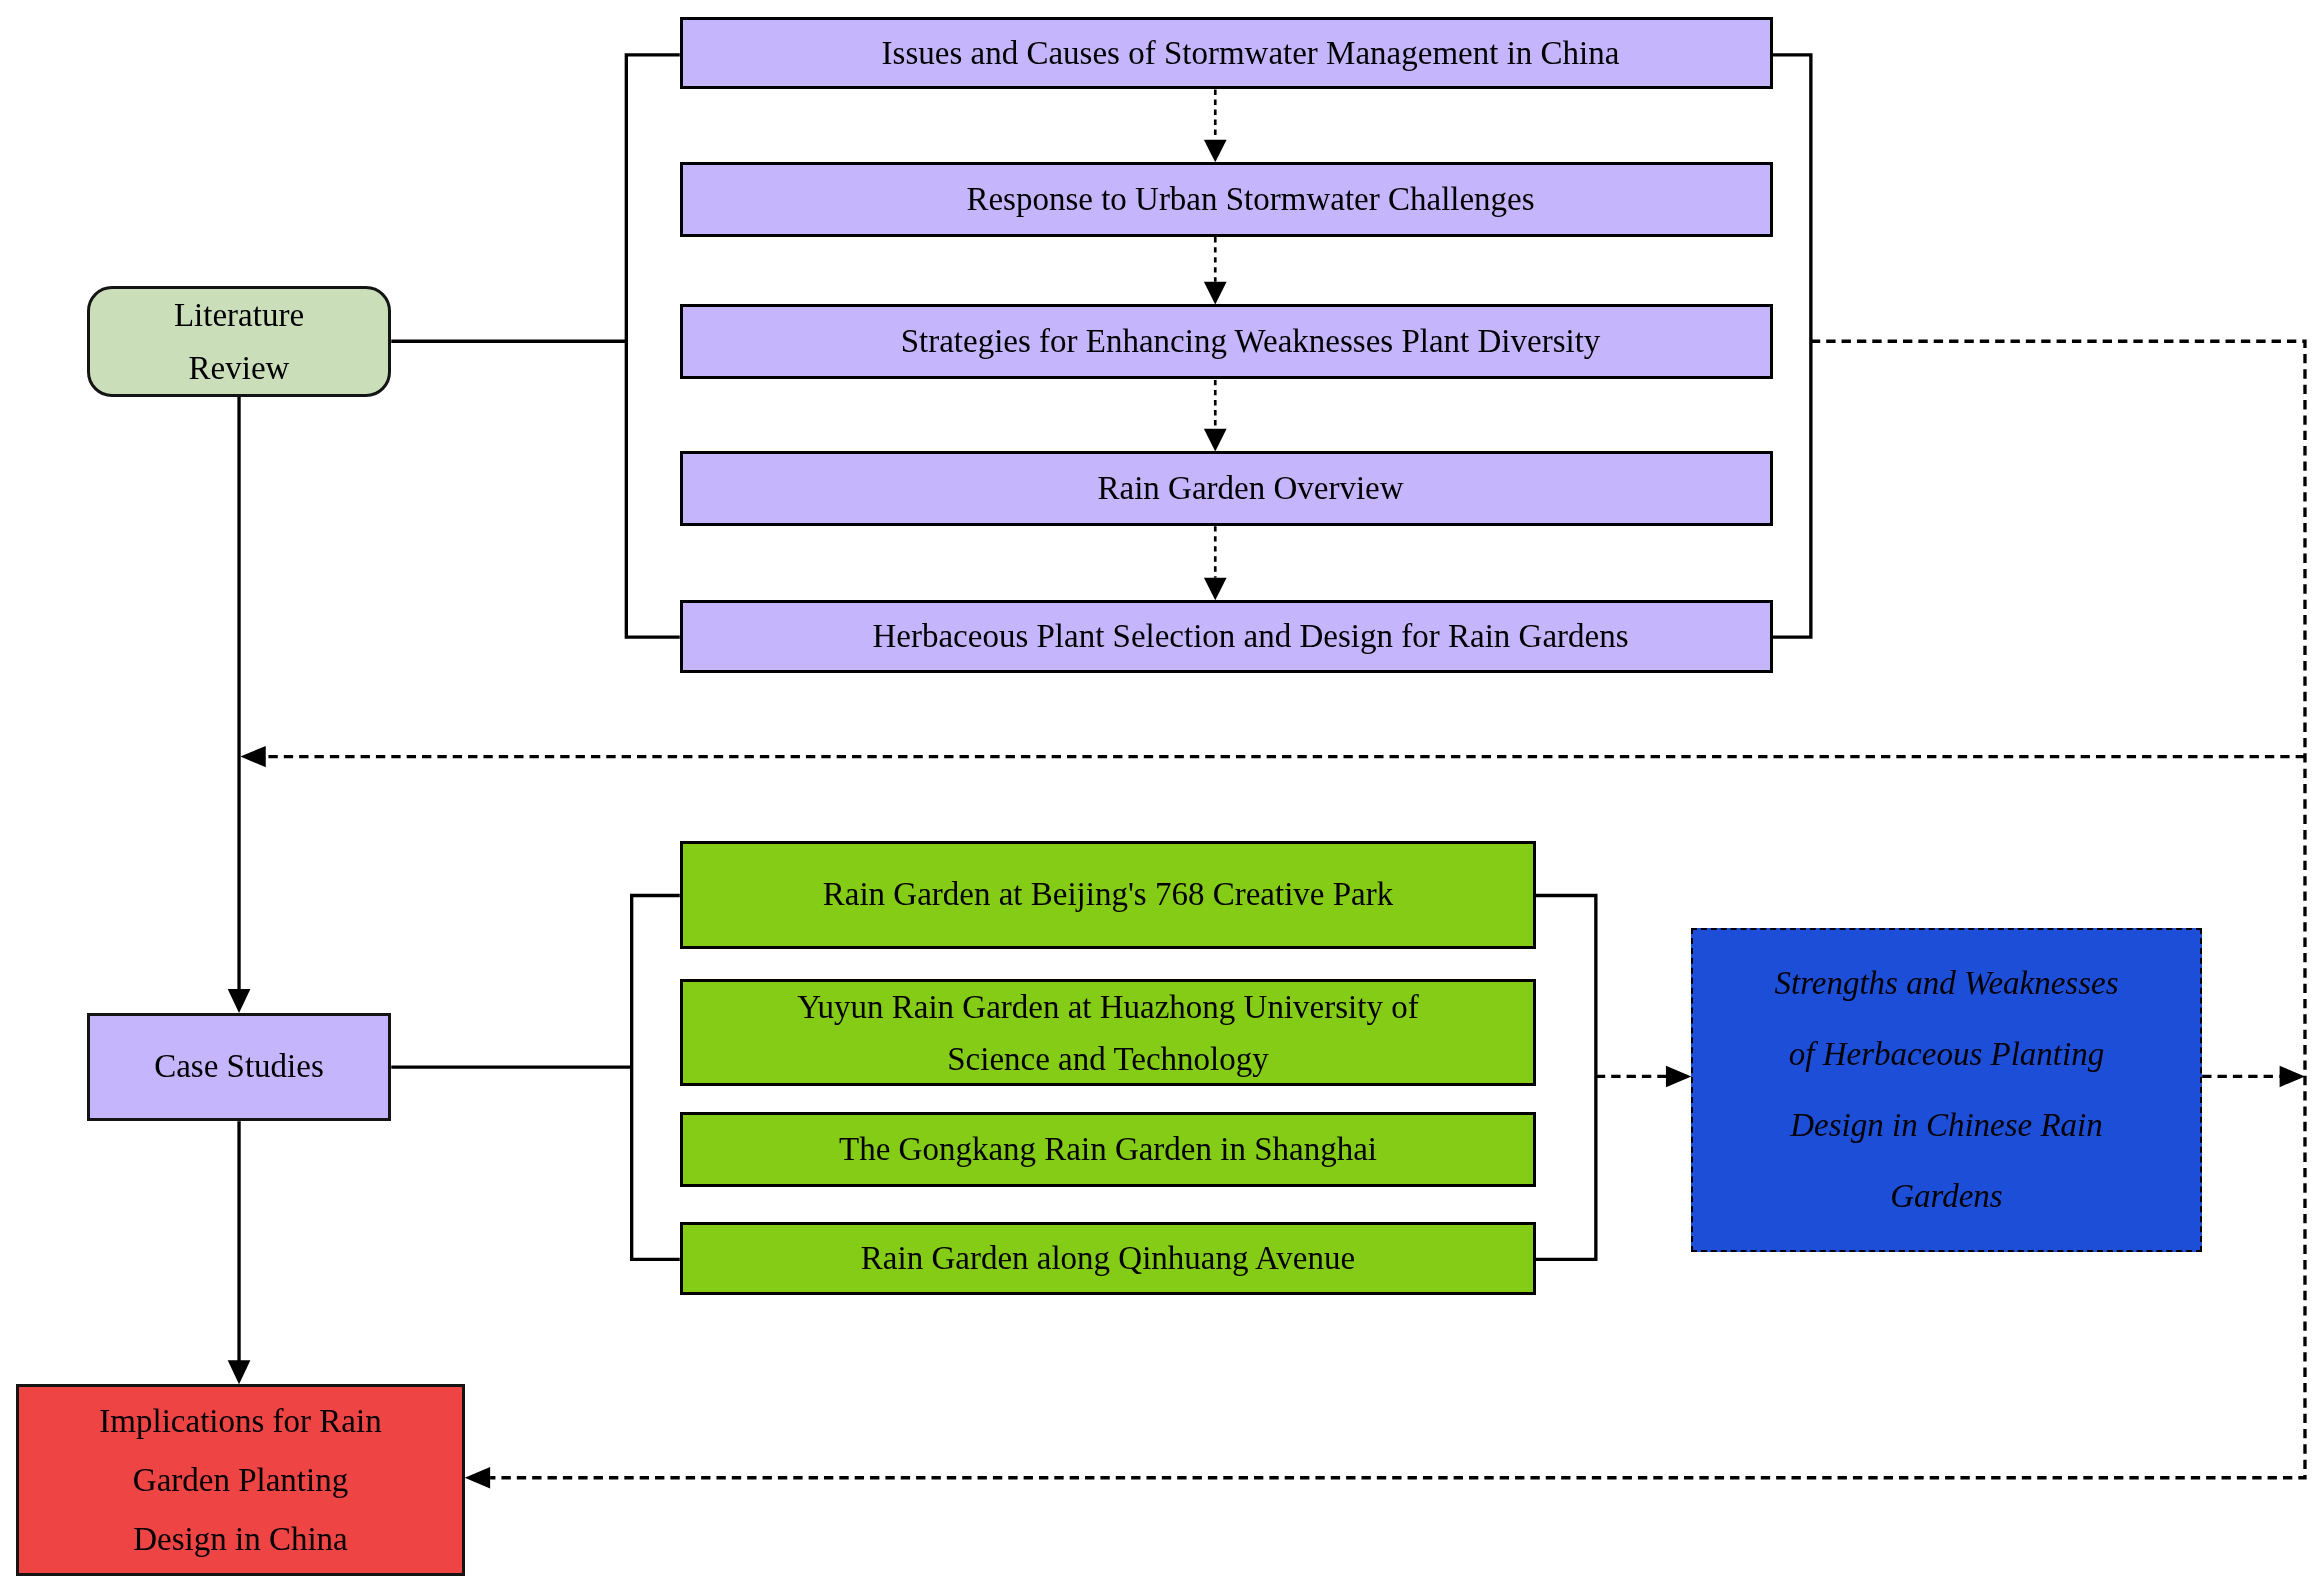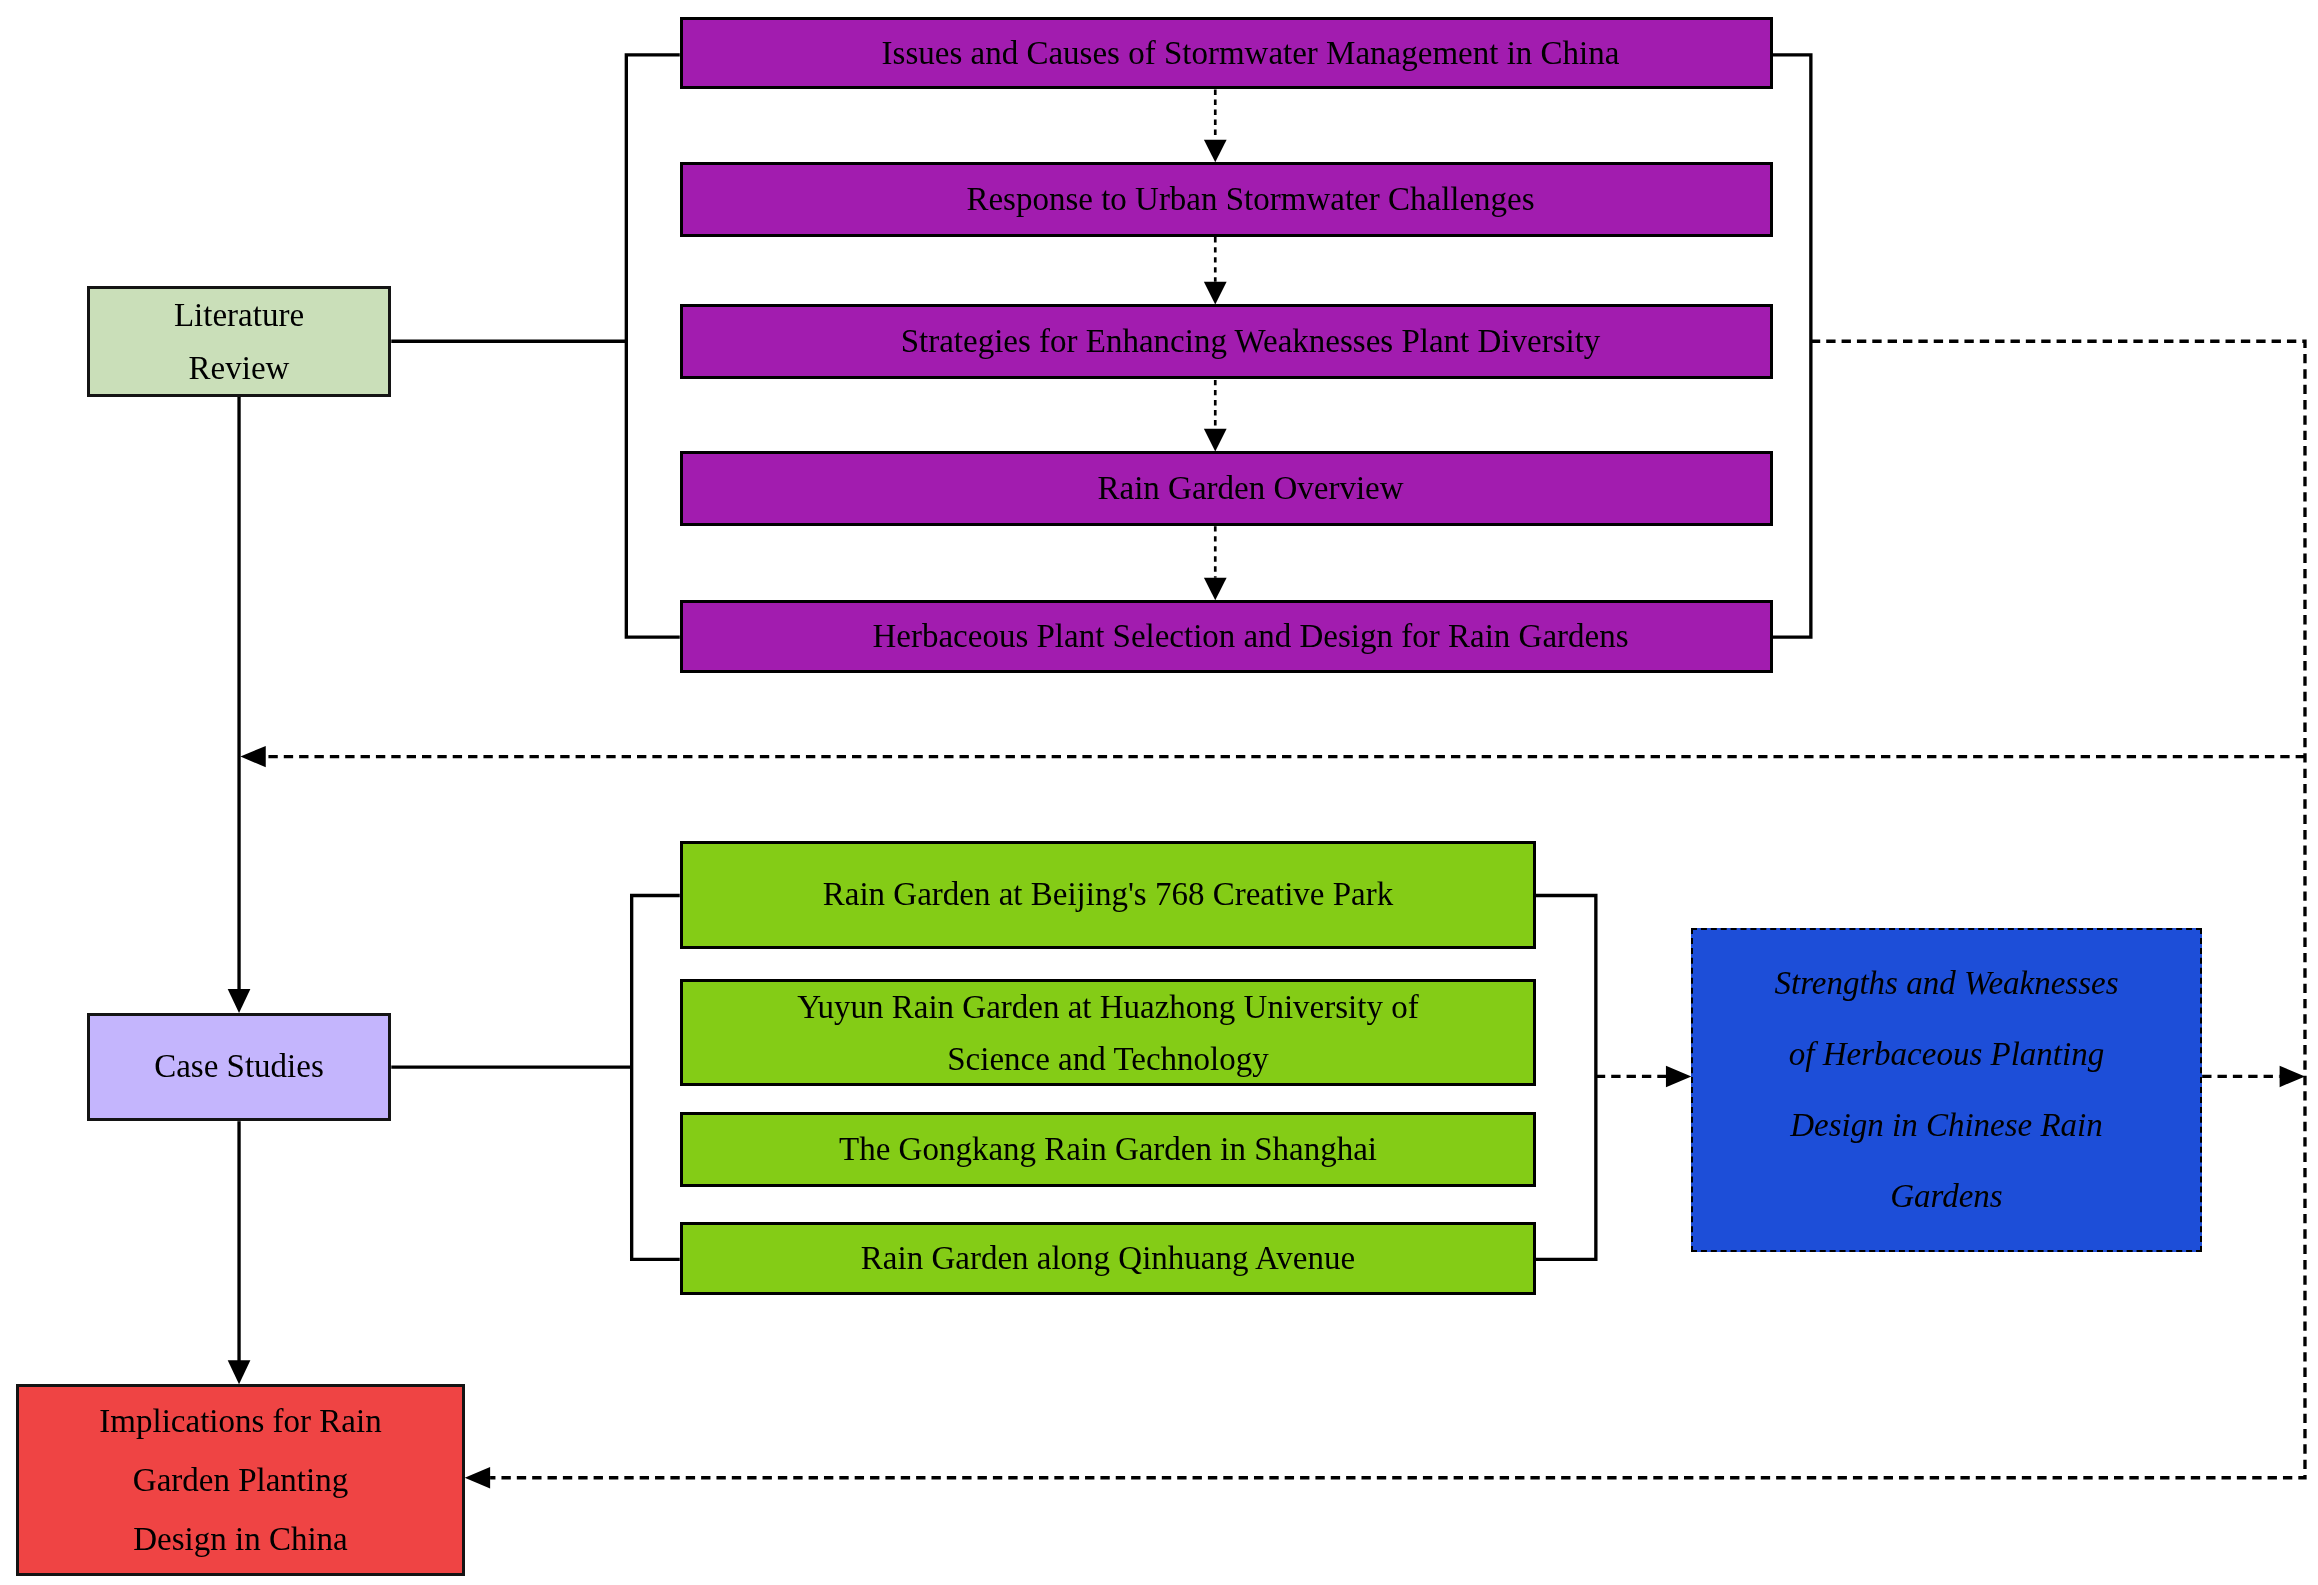--- a/index.html
+++ b/index.html
@@ -13,21 +13,21 @@
   #lines{position:absolute;left:0;top:0;width:2319px;height:1586px;}
   .node{
     position:absolute;
     box-sizing:border-box;
     display:flex;align-items:center;justify-content:center;
     text-align:center;
     font-size:33px;
     line-height:1.2;
   }
   .node .lbl{white-space:pre-line;}
-  .tbox{background:#a21caf;border:3.3px solid #000;padding-left:48px;}
+  .tbox{background:#c4b5fd;border:3.3px solid #000;padding-left:48px;}
   .tbox .lbl{white-space:nowrap;}
   .cbox{background:#84cc16;border:3.3px solid #000;}
   .cbox .lbl{white-space:nowrap;}
   .cbox.wrap2 .lbl{white-space:pre-line;line-height:52px;}
   .gbox{background:#cadfb9;border:3.3px solid #141414;}
   .gbox .lbl{white-space:pre-line;}
   .gbox.lr .lbl{line-height:53px;}
   .gbox.cs .lbl{white-space:nowrap;}
   .gbox.impl .lbl{line-height:59px;}
   .sbox{background:#1d4ed8;border:2.7px dashed #000;font-style:italic;}
@@ -83,21 +83,21 @@
       <polygon points="1820,899 1803,865 1837,865"></polygon>
       <polygon points="358,1517 341,1481 375,1481"></polygon>
       <polygon points="358,2073 341,2037 375,2037"></polygon>
       <polygon points="360,1133 398,1117 398,1149"></polygon>
       <polygon points="2533,1612 2495,1596 2495,1628"></polygon>
       <polygon points="3452,1612 3414,1596 3414,1628"></polygon>
       <polygon points="696,2213 734,2197 734,2229"></polygon>
     </g>
   </svg>
 
-  <div class="node gbox lr" style="left: 87px; top: 286px; width: 304px; height: 111px; background: rgb(202, 223, 185); border-color: rgb(20, 20, 20);">
+  <div class="node gbox lr" style="left: 87px; top: 286px; width: 304px; height: 111px; background: rgb(202, 223, 185); border-color: rgb(20, 20, 20); border-radius: 25px;">
     <span class="lbl">Literature
 Review</span>
   </div>
 
   <div class="node gbox cs" style="left: 87px; top: 1013px; width: 304px; height: 108px; background: #c4b5fd; border-color: rgb(20, 20, 20);">
     <span class="lbl">Case Studies</span>
   </div>
 
   <div class="node gbox impl" style="left: 16px; top: 1384px; width: 449px; height: 192px; background: #ef4444; border-color: rgb(20, 20, 20);">
     <span class="lbl">Implications for Rain

